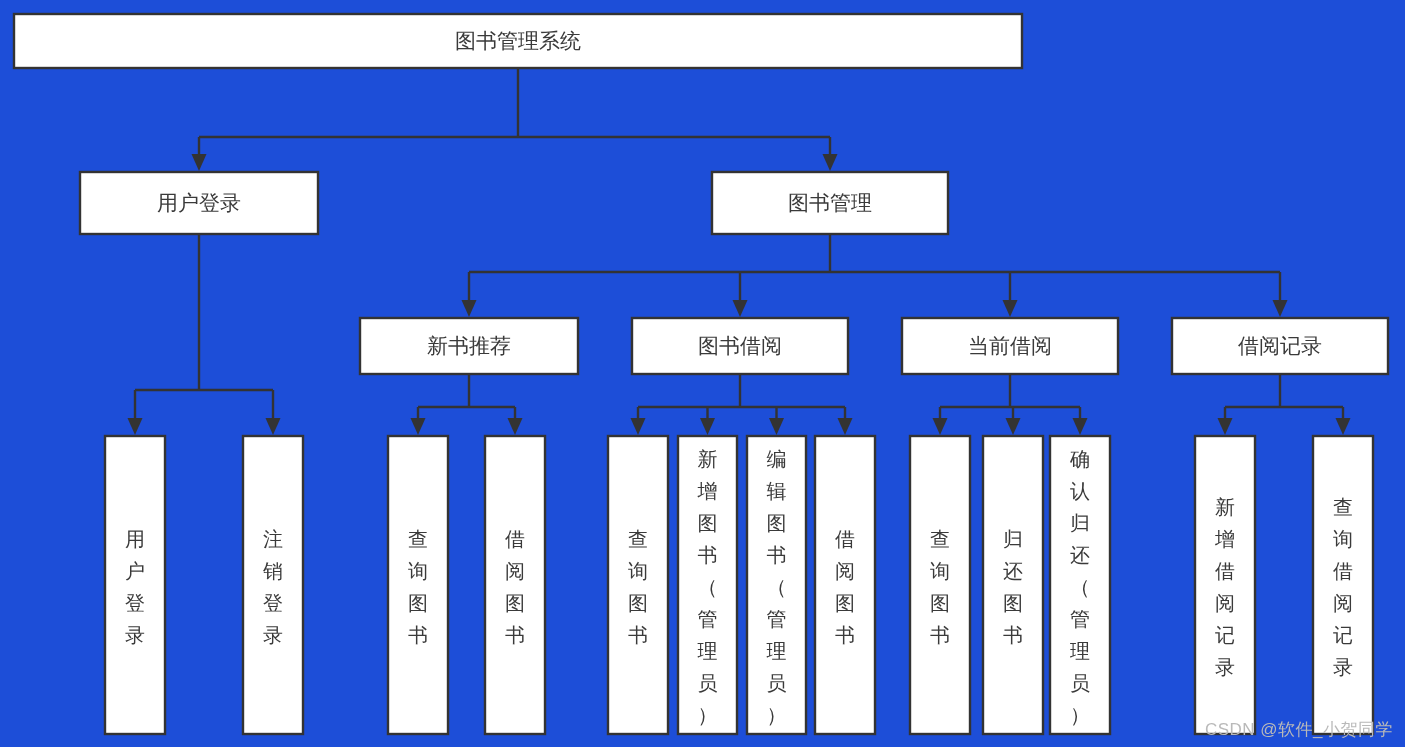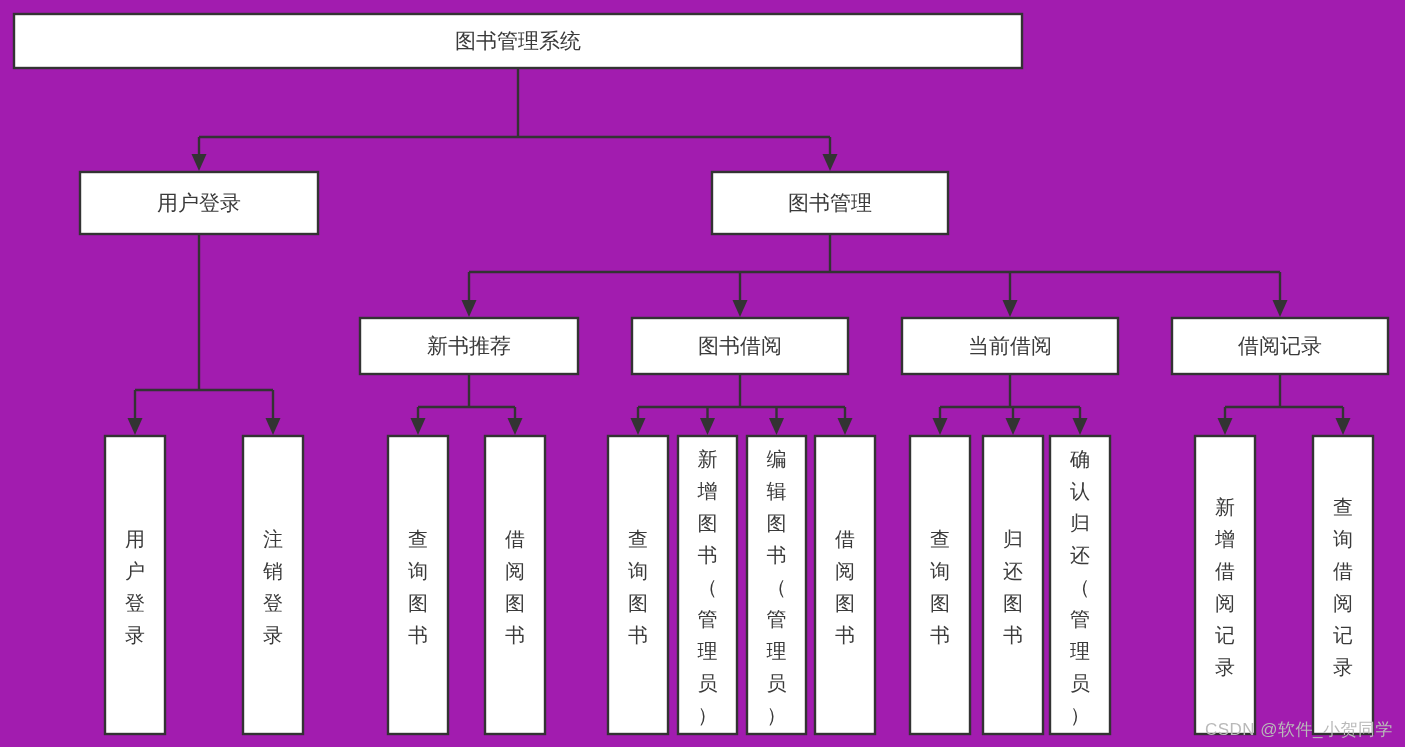--- a/index.html
+++ b/index.html
@@ -7,21 +7,21 @@
     padding: 0;
     background: #ffffff;
   }
   body {
     font-family: "Liberation Sans", "DejaVu Sans", sans-serif;
   }
   #diagram-root {
     position: relative;
     width: 1405px;
     height: 747px;
-    background: #a21caf;
+    background: #1d4ed8;
     overflow: hidden;
   }
   svg.diagram-canvas {
     position: absolute;
     top: 0;
     left: 0;
     width: 1405px;
     height: 747px;
   }
   .node-box {

